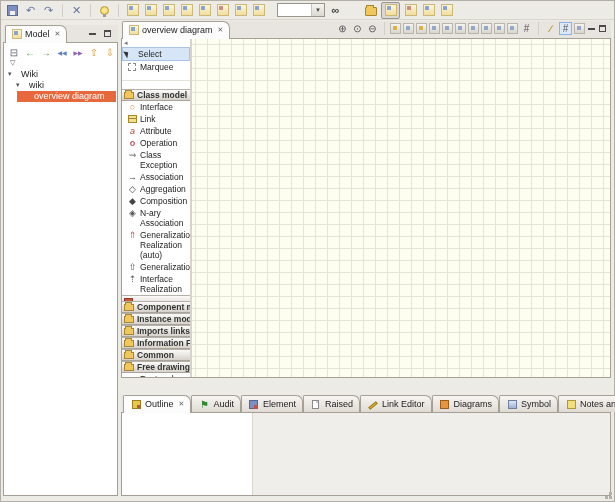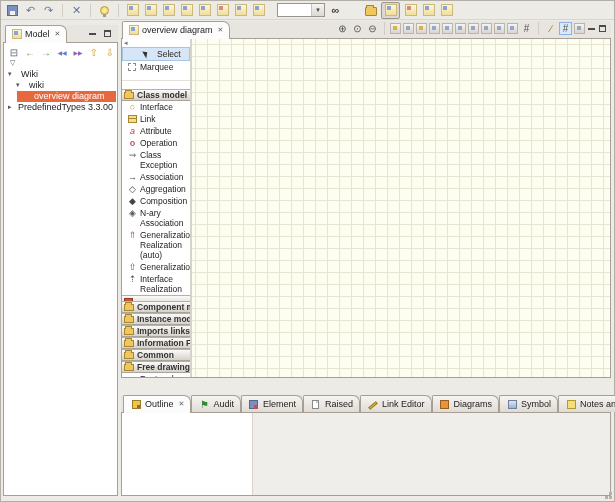--- a/index.html
+++ b/index.html
@@ -68,21 +68,21 @@
   .dblob::after { content:""; position:absolute; left:2px; top:2px; width:4px; height:4px; background:#93a7c9; }
   .dblob.y::after { background:#d9b24a; }
   .di.framed { border:1px solid #8ab4e8; background:#dce9f8; }
   .di.pencil { color:#b8952e; font-weight:bold; }
 
   
   .palette { position:absolute; top:0; left:0; width:70px; bottom:0; background:#fff;
     border-right:2px solid #d7d3cc; overflow:hidden; }
   .pal-top { height:8px; padding-left:2px; font-size:7px; color:#777; line-height:8px; }
   .pal-item { display:flex; gap:2px; padding:1px 1px 1px 5px; font-size:8.5px; line-height:10px; align-items:flex-start; }
-  .pal-item.selected { background:#d7e6f6; border:1px solid #a8c6e4; padding-left:19px; }
+  .pal-item.selected { background:#d7e6f6; border:1px solid #a8c6e4; padding-left:0; }
   .pic { width:11px; flex:none; text-align:center; font-size:9px; line-height:10px; }
   .pic-cursor { width:0; height:0; border-left:4px solid #333; border-top:3px solid transparent;
     border-bottom:5px solid transparent; transform:rotate(-30deg); margin:1px 7px 0 2px; flex:none; }
   .pic-marquee { width:8px; height:8px; border:1px dashed #8a8a8a; margin:1px 2px 0 1px; flex:none; }
   .pic-class { width:9px; height:8px; background:#f5e08a; border:1px solid #a8862f; margin:1px 1px 0 1px; flex:none; position:relative; }
   .pic-class::after { content:""; position:absolute; left:0; right:0; top:2px; height:1px; background:#a8862f; }
   .pal-header { height:12px; display:flex; align-items:center; gap:3px; padding:0 2px 0 2px;
     background:linear-gradient(#fbfaf9,#d6d2cb); border-top:1px solid #b5b0a8; border-bottom:1px solid #a9a49b;
     font-weight:bold; font-size:8.5px; color:#333; white-space:nowrap; overflow:hidden; }
   .pal-header .fold { width:10px; height:7px; background:#f0c75e; border:1px solid #a8862f; flex:none; position:relative; margin-top:1px; }
@@ -214,24 +214,20 @@
         <span class="tree-label" style="left:17px;">Wiki</span>
       </div>
       <div class="tree-row">
         <span class="tree-arrow" style="left:12px;">▾</span>
         <span class="tree-label" style="left:25px;">wiki</span>
       </div>
       <div class="tree-row selected">
         <span class="sel-band"></span>
         <span class="tree-label" style="left:30px;">overview diagram</span>
       </div>
-      <div class="tree-row">
-        <span class="tree-arrow" style="left:4px;">▸</span>
-        <span class="tree-label" style="left:14px;">PredefinedTypes 3.3.00</span>
-      </div>
     </div>
   </div>
 
   <div class="editor">
     <div class="tabbar">
       <div class="tab active" style="margin-left:1px;">
         <span class="ic-diag" style="width:10px;height:10px;"></span>
         <span>overview diagram</span>
         <span class="close-x">✕</span>
       </div>

